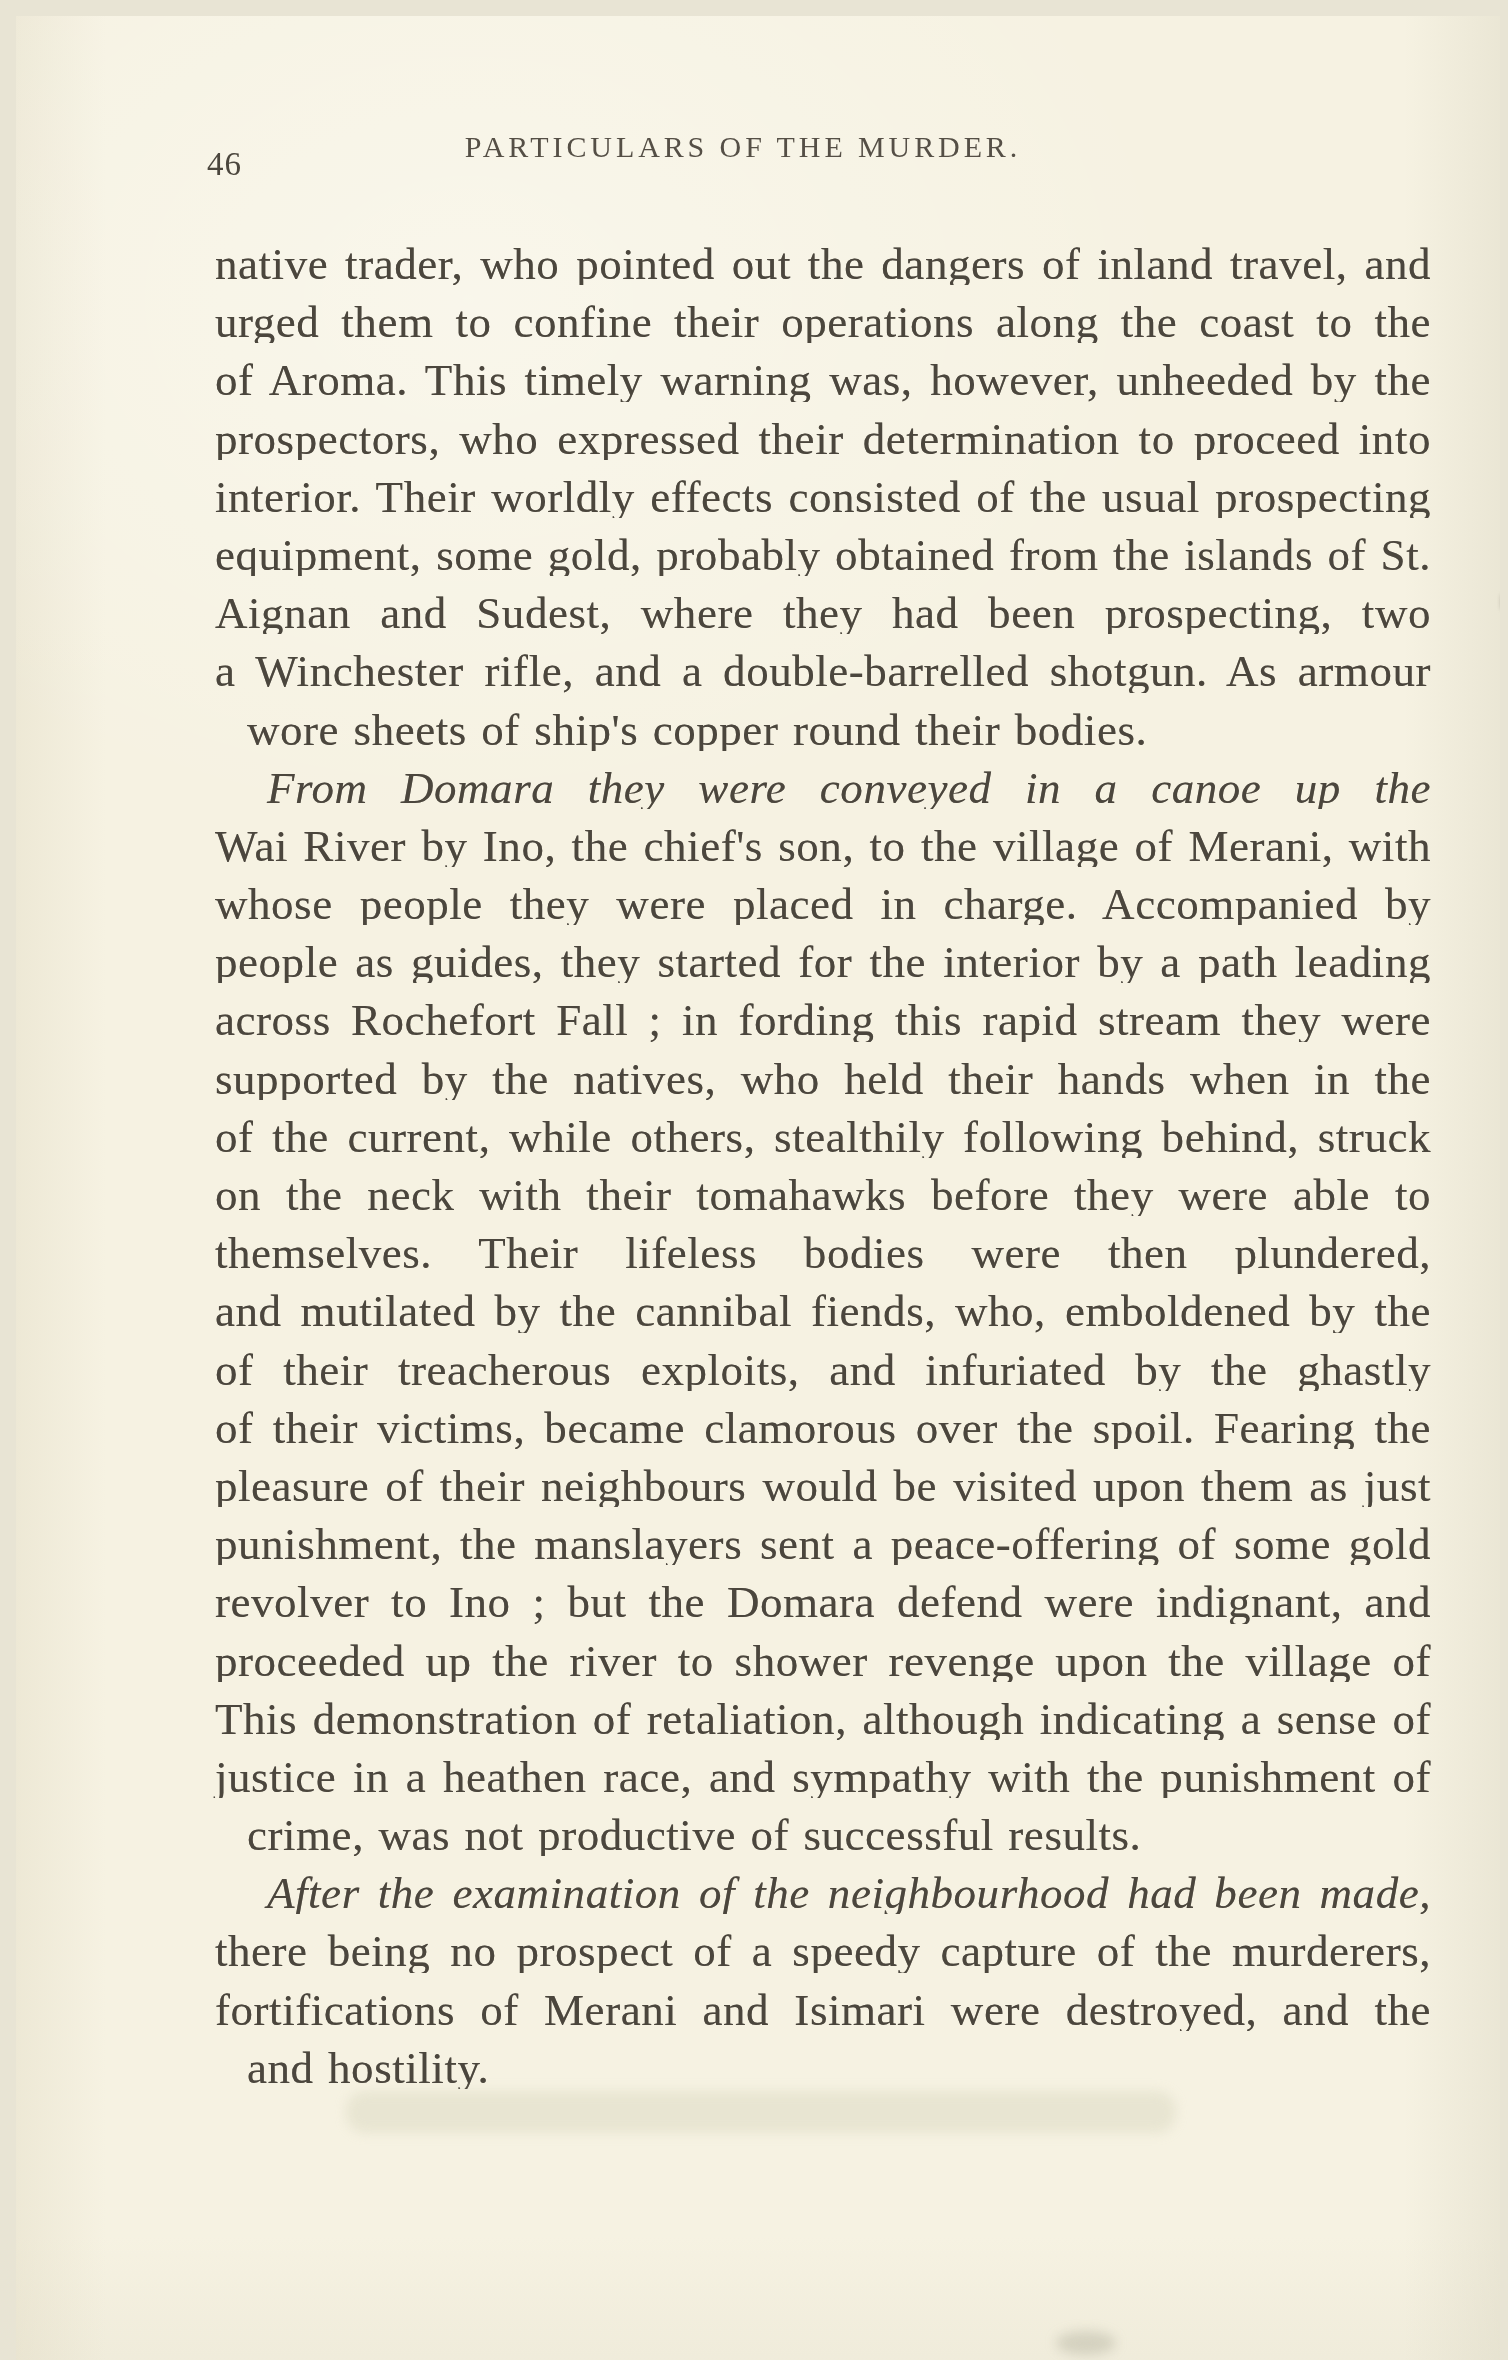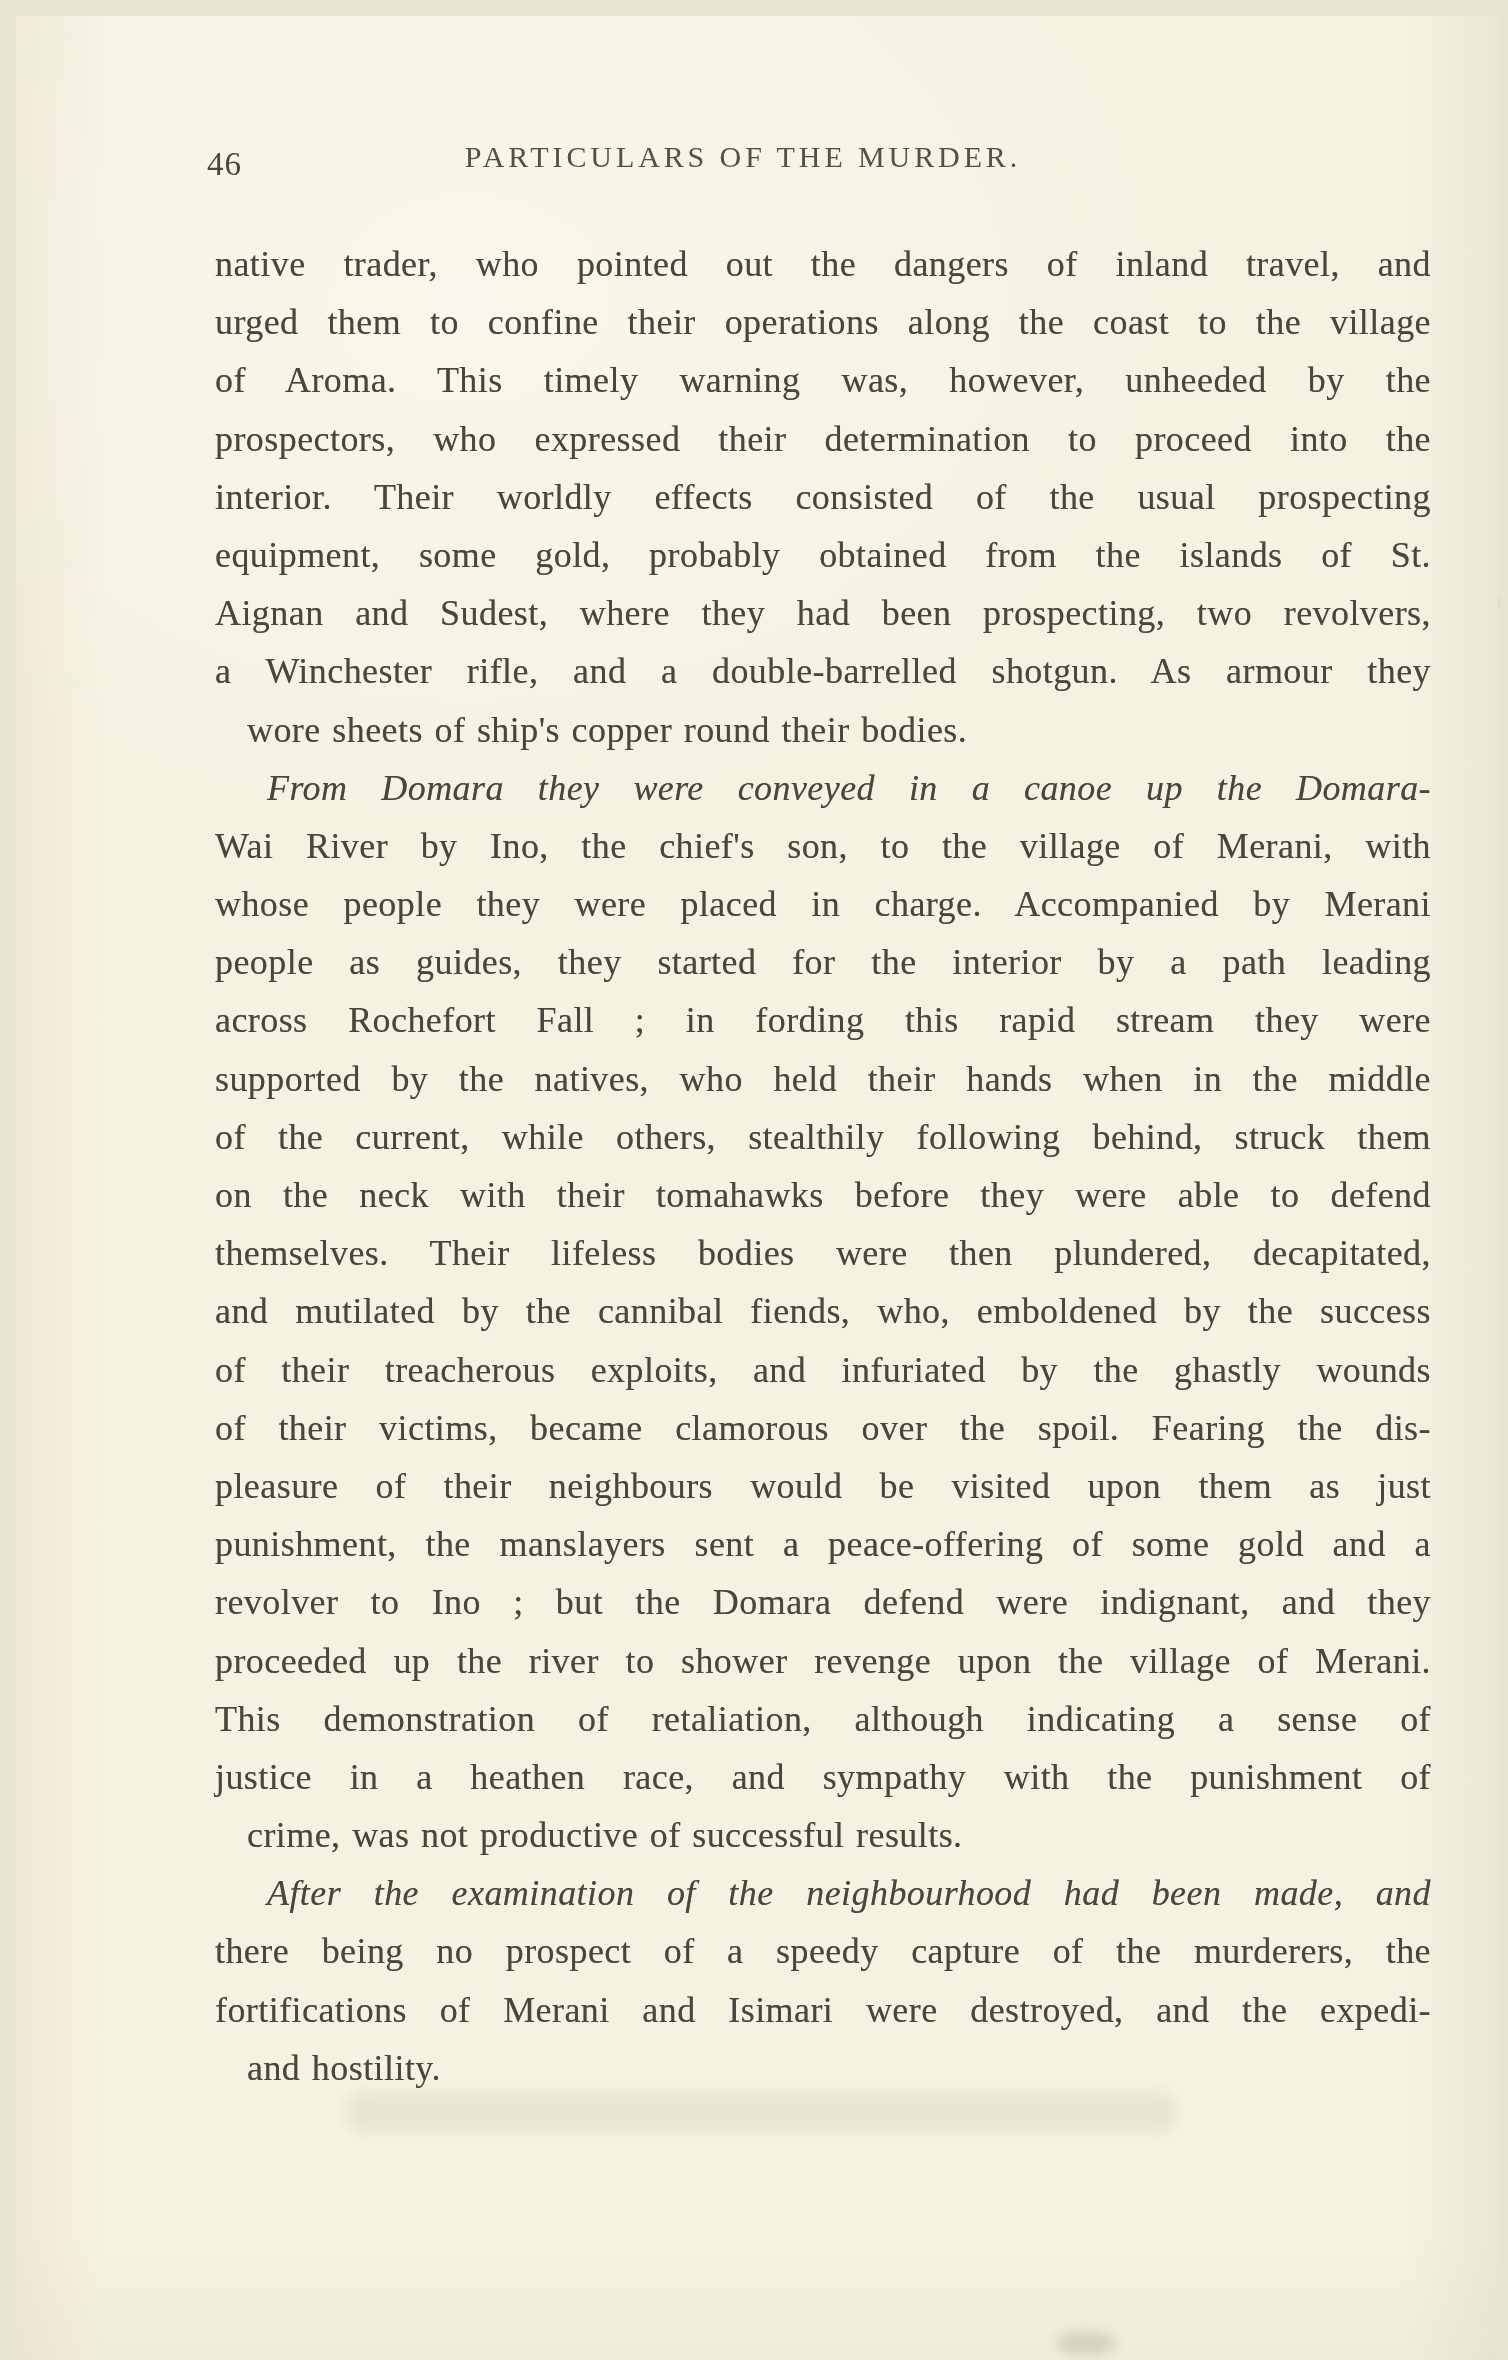--- a/index.html
+++ b/index.html
@@ -28,39 +28,39 @@
     position:absolute;
     left:183px;
     top:122px;
     font-size:33px;
     letter-spacing:1px;
     color:var(--ink);
   }
   .running-header{
     position:absolute;
     left:727px;
-    top:116px;
+    top:106px;
     transform:translateX(-50%);
     font-size:30px;
     letter-spacing:0.13em;
     white-space:nowrap;
     color:#554f46;
   }
   .body-text{
     position:absolute;
     left:183px;
     top:203px;
     width:1248px;
   }
   .line{
     text-align:justify;
     height:var(--lh);
     line-height:var(--lh);
     overflow:hidden;
-    font-size:36px;
+    font-size:45px;
     letter-spacing:0.012em;
     word-spacing:0.06em;
     text-shadow:0 0 0.6px rgba(75,70,61,0.55);
   }
   .line::after{
     content:"";
     display:inline-block;
     width:100%;
   }
   .line.last{text-align:left;margin-left:32px;}

